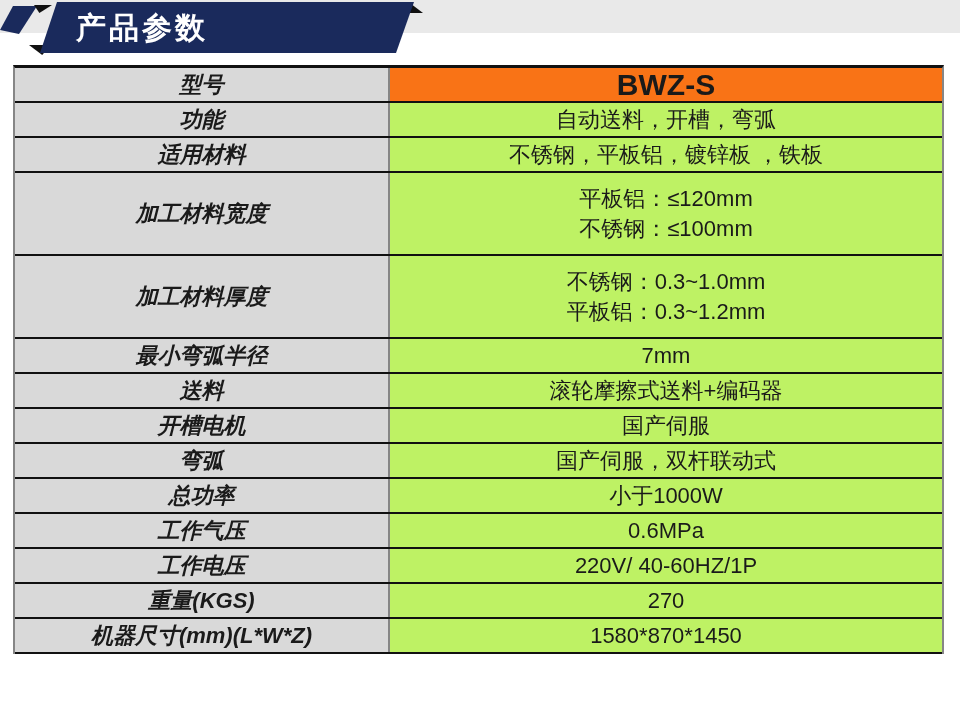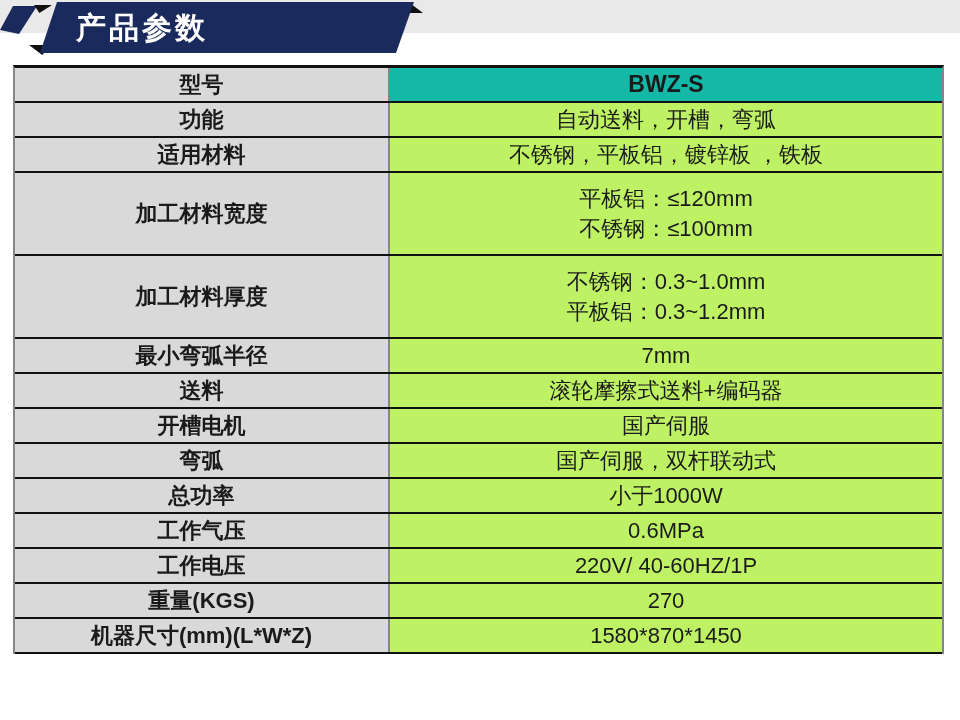--- a/index.html
+++ b/index.html
@@ -59,24 +59,24 @@
   .row { display:flex; height:35px; border-bottom:2px solid #111111; }
   .row.tall { height:83px; }
   .cell {
     display:flex; flex-direction:column; align-items:center; justify-content:center;
     text-align:center; overflow:hidden;
   }
   .cell.label {
     width:375px; flex:0 0 375px;
     background:#d9d9d9;
     border-right:2px solid #868686;
-    font-weight:bold; font-size:22px;
+    font-weight:bold; font-size:22px;font-style:italic;
   }
   .cell.value { flex:1; font-size:22px; background:#bef264; }
-  .row.header-row .cell.value { background:#14b8a6; font-weight:bold; font-size:23px; }
+  .row.header-row .cell.value { background:#f97316; font-weight:bold; font-size:30px; }
   .row.tall .cell.value span { display:block; line-height:30px; }
 </style>
 </head>
 <body>
 
 <div class="hdr-strip"></div>
 <div class="hdr-ribbon"></div>
 <div class="hdr-wedge-top"></div>
 <div class="hdr-wedge-bottom"></div>
 <div class="hdr-fold-right"></div>

